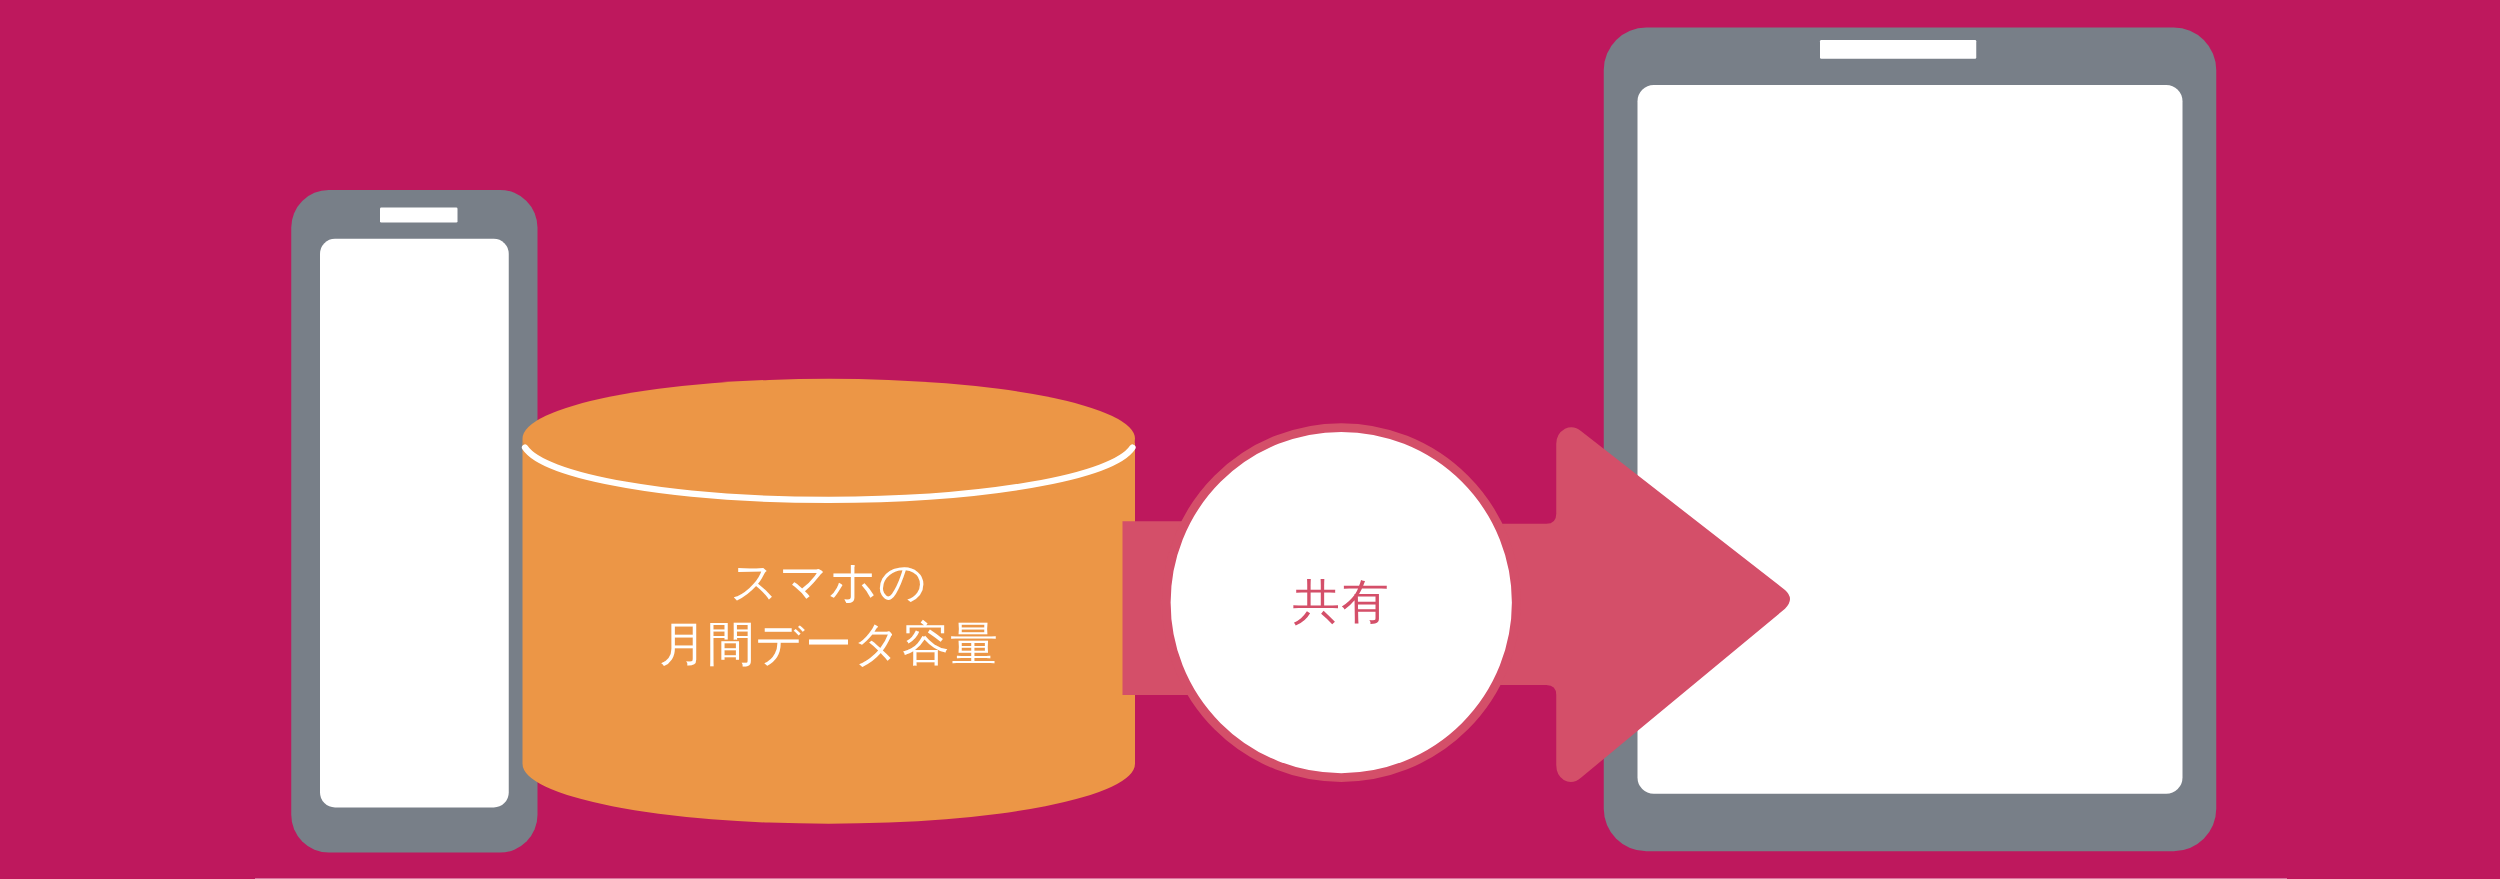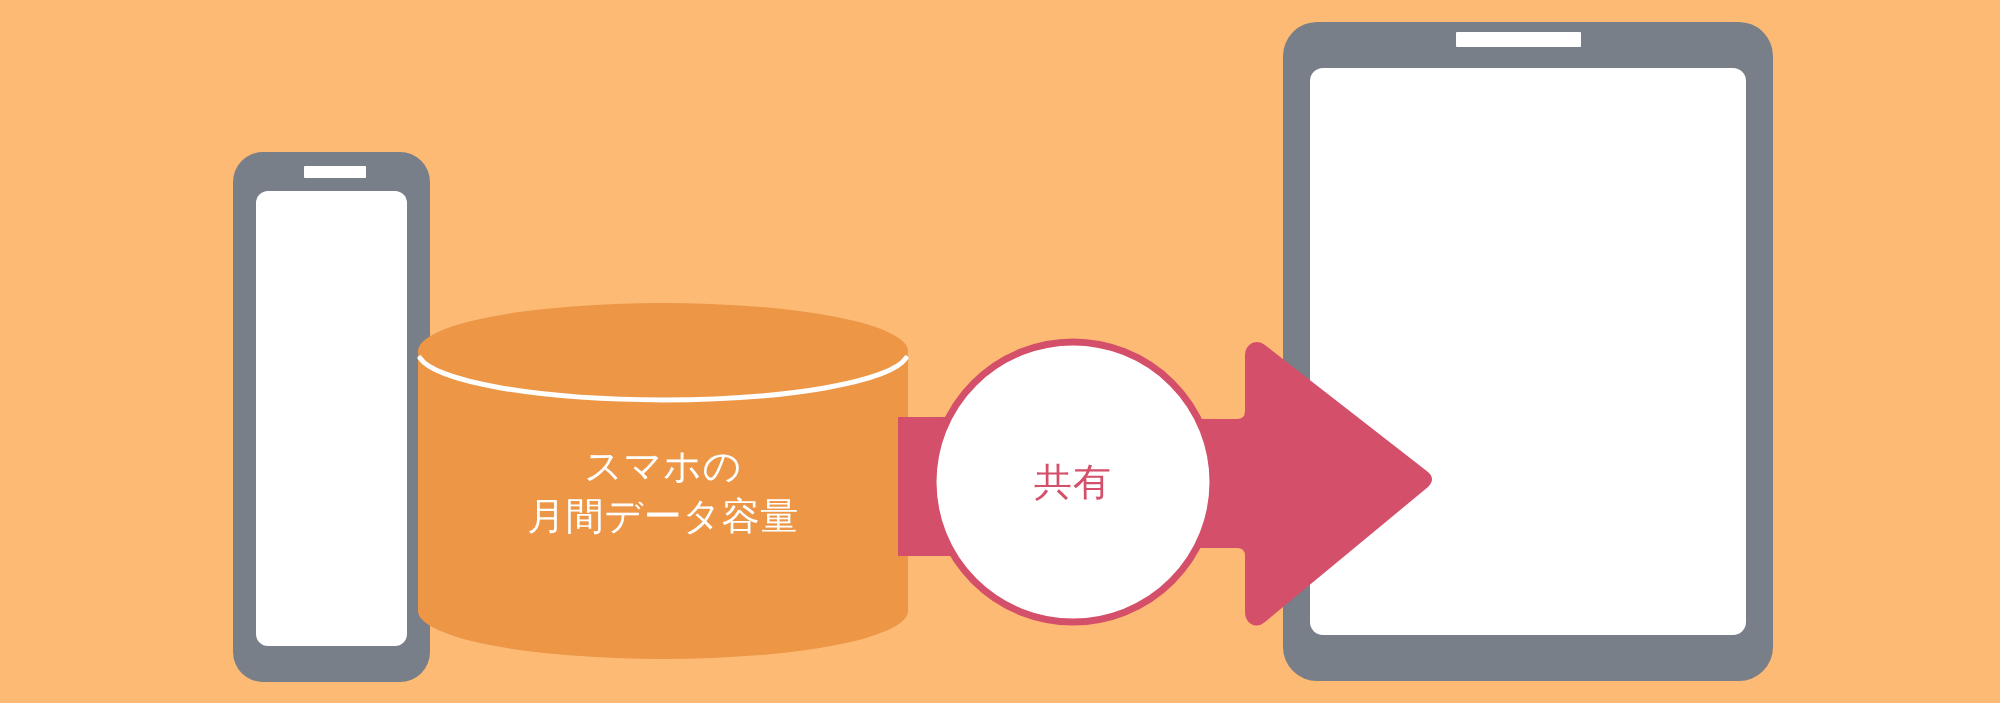--- a/index.html
+++ b/index.html
@@ -7,21 +7,21 @@
     padding: 0;
     background: #ffffff;
   }
   body {
     font-family: "DejaVu Sans", "Liberation Sans", sans-serif;
   }
   #stage {
     position: relative;
     width: 2000px;
     height: 703px;
-    background: #fdba74;
+    background: #be185d;
     overflow: hidden;
   }
   #diagram-svg {
     position: absolute;
     left: 0;
     top: 0;
     width: 2000px;
     height: 703px;
     display: block;
   }

